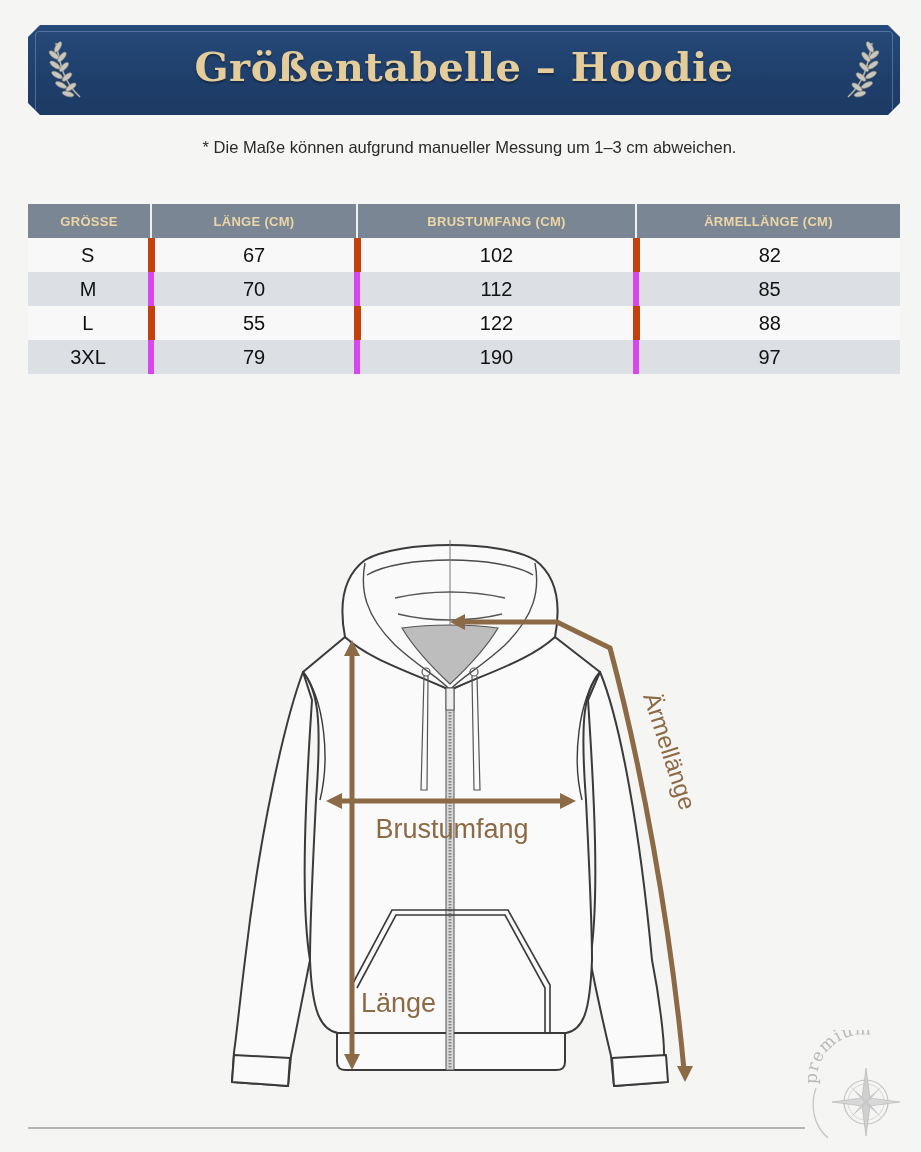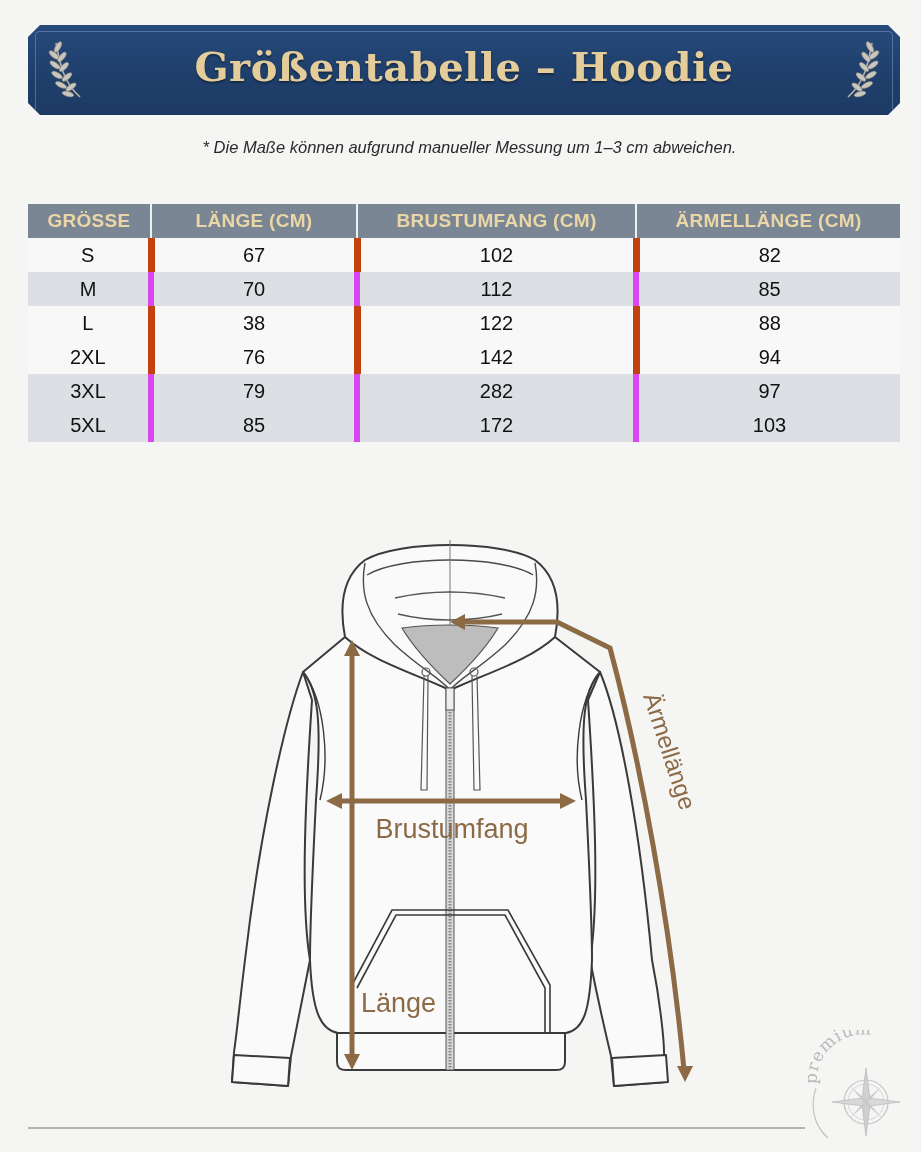--- a/index.html
+++ b/index.html
@@ -32,30 +32,30 @@
     text-shadow: 0 2px 2px rgba(0,0,0,0.35);
   }
   .laurel { position: absolute; top: 10px; width: 40px; height: 70px; }
   .laurel.left { left: 18px; }
   .laurel.right { right: 18px; transform: scaleX(-1); }
 
   .notes {
     position: absolute; left: 0; right: 0; top: 135px;
     text-align: center; font-size: 16.5px; line-height: 25px; color: #2a2a2a;
   }
-  .notes div { padding-left: 18px; font-style: italic; }
+  .notes div { padding-left: 18px; }
 
   table.sizes {
     position: absolute; left: 28px; top: 204px; width: 872px;
     border-collapse: collapse; table-layout: fixed;
   }
   table.sizes th {
     background: #7b8694;
     color: #ead6a6;
-    font-weight: bold; font-size: 19px; height: 34px; padding: 0;
+    font-weight: bold; font-size: 13px; height: 34px; padding: 0;
     text-align: center; letter-spacing: 0.3px;
     border-left: 2px solid #eef0f2;
   }
   table.sizes th:first-child { border-left: none; }
   table.sizes td {
     height: 34px; padding: 0; text-align: center; font-size: 20px; color: #111;
     border-left: 7px solid #c2410c;
   }
   table.sizes td:first-child { border-left: none; }
   table.sizes tr.row-odd td { background: #f8f8f8; }
@@ -135,41 +135,29 @@
       <td>82</td>
     </tr>
     <tr class="row-even">
       <td>M</td>
       <td>70</td>
       <td>112</td>
       <td>85</td>
     </tr>
     <tr class="row-odd">
       <td>L</td>
-      <td>38</td>
+      <td>55</td>
       <td>122</td>
       <td>88</td>
-    </tr>
-    <tr class="row-odd">
-      <td>2XL</td>
-      <td>76</td>
-      <td>142</td>
-      <td>94</td>
     </tr>
     <tr class="row-even">
       <td>3XL</td>
       <td>79</td>
-      <td>282</td>
+      <td>190</td>
       <td>97</td>
-    </tr>
-    <tr class="row-even">
-      <td>5XL</td>
-      <td>85</td>
-      <td>172</td>
-      <td>103</td>
     </tr>
   </tbody>
 </table>
 
 <svg class="illustration" viewBox="0 520 921 600">
   <g fill="#fafafa" stroke="#3a3a3a" stroke-width="2" stroke-linejoin="round">
 
     <path d="M303 672 C285 720 260 830 245 960 C240 1000 236 1040 234 1052 L232 1082 L288 1086 L291 1056 C300 1010 305 985 310 960 C300 900 306 790 312 700 Z"></path>
 
     <path d="M600 672 C620 720 640 830 652 960 C660 1000 664 1040 664 1052 L666 1082 L614 1086 L611 1056 C600 1010 595 985 590 960 C600 900 594 790 588 700 Z"></path>

